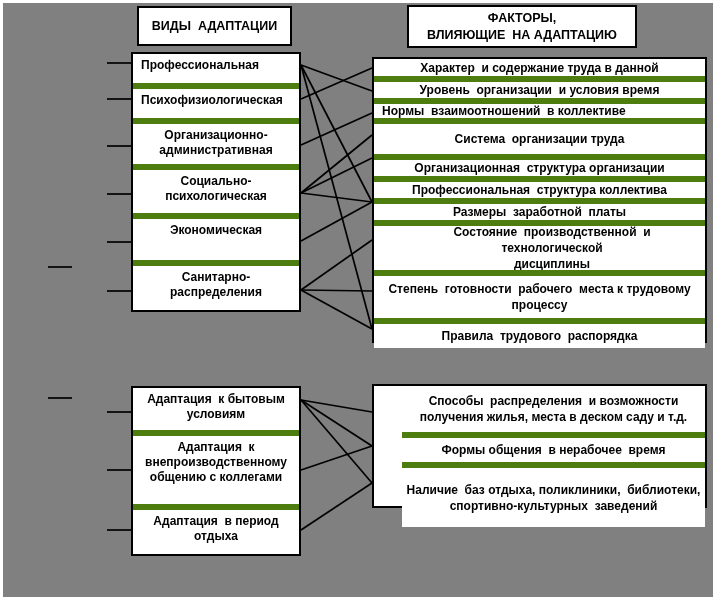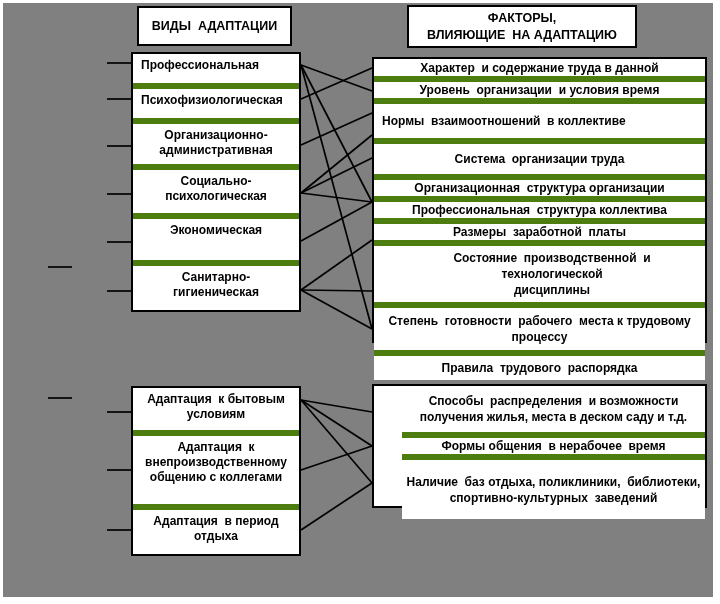--- a/index.html
+++ b/index.html
@@ -65,48 +65,48 @@
 
   <div class="col lcol" style="left:131px;top:52px;width:170px;height:260px;">
     <div class="row align-left" style="height:35px;">Профессиональная</div>
     <div class="row align-left" style="height:35px;">Психофизиологическая</div>
     <div class="row" style="height:46px;">Организационно-
 административная</div>
     <div class="row" style="height:49px;">Социально-
 психологическая</div>
     <div class="row" style="height:47px;">Экономическая</div>
     <div class="row" style="height:44px;">Санитарно-
-гигиеническая</div>
+распределения</div>
   </div>
 
   <div class="col rcol" style="left:372px;top:57px;width:335px;height:286px;">
     <div class="row" style="height:23px;">Характер  и содержание труда в данной</div>
     <div class="row" style="height:22px;">Уровень  организации  и условия время</div>
-    <div class="row align-left" style="height:40px;">Нормы  взаимоотношений  в коллективе</div>
+    <div class="row align-left" style="height:20px;">Нормы  взаимоотношений  в коллективе</div>
     <div class="row" style="height:36px;">Система  организации труда</div>
     <div class="row" style="height:22px;">Организационная  структура организации</div>
     <div class="row" style="height:22px;">Профессиональная  структура коллектива</div>
     <div class="row" style="height:22px;">Размеры  заработной  платы</div>
-    <div class="row" style="height:62px;padding-left:29px;">Состояние  производственной  и технологической
+    <div class="row" style="height:50px;padding-left:29px;">Состояние  производственной  и технологической
 дисциплины</div>
     <div class="row" style="height:48px;">Степень  готовности  рабочего  места к трудовому
 процессу</div>
     <div class="row" style="height:24px;">Правила  трудового  распорядка</div>
   </div>
 
   <div class="col lcol" style="left:131px;top:386px;width:170px;height:170px;">
     <div class="row" style="height:48px;">Адаптация  к бытовым
 условиям</div>
     <div class="row" style="height:74px;">Адаптация  к
 внепроизводственному
 общению с коллегами</div>
     <div class="row" style="height:44px;text-align:center;">Адаптация  в период
 отдыха</div>
   </div>
 
   <div class="col rcol" style="left:372px;top:384px;width:335px;height:124px;padding-left:28px;">
     <div class="row" style="height:52px;">Способы  распределения  и возможности
 получения жилья, места в деском саду и т.д.</div>
-    <div class="row" style="height:22px;">Формы общения  в нерабочее  время</div>
+    <div class="row" style="height:30px;">Формы общения  в нерабочее  время</div>
     <div class="row" style="height:59px;">Наличие  баз отдыха, поликлиники,  библиотеки,
 спортивно-культурных  заведений</div>
   </div>
 </div>
 
 </body></html>

